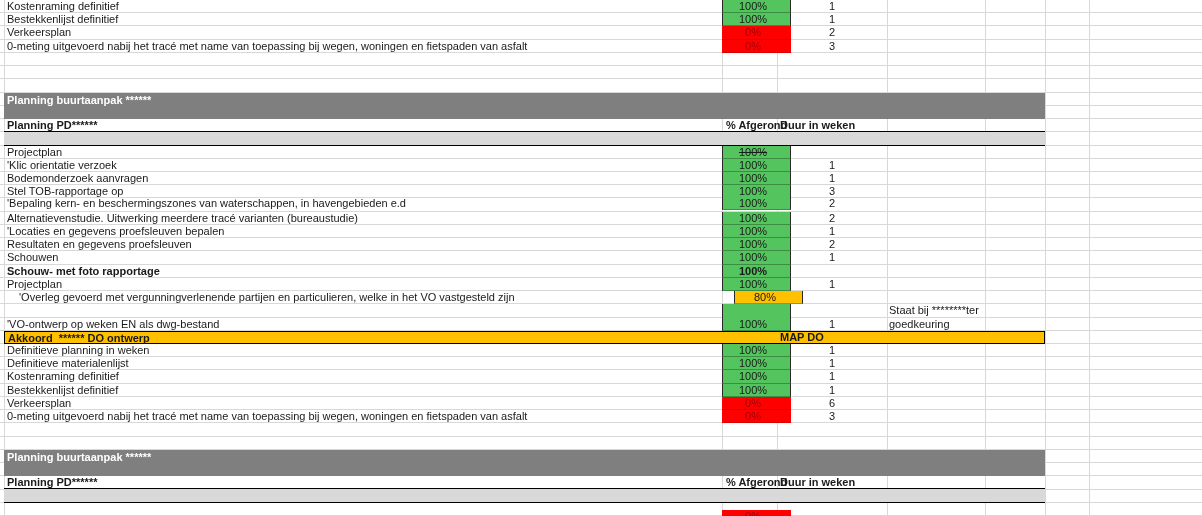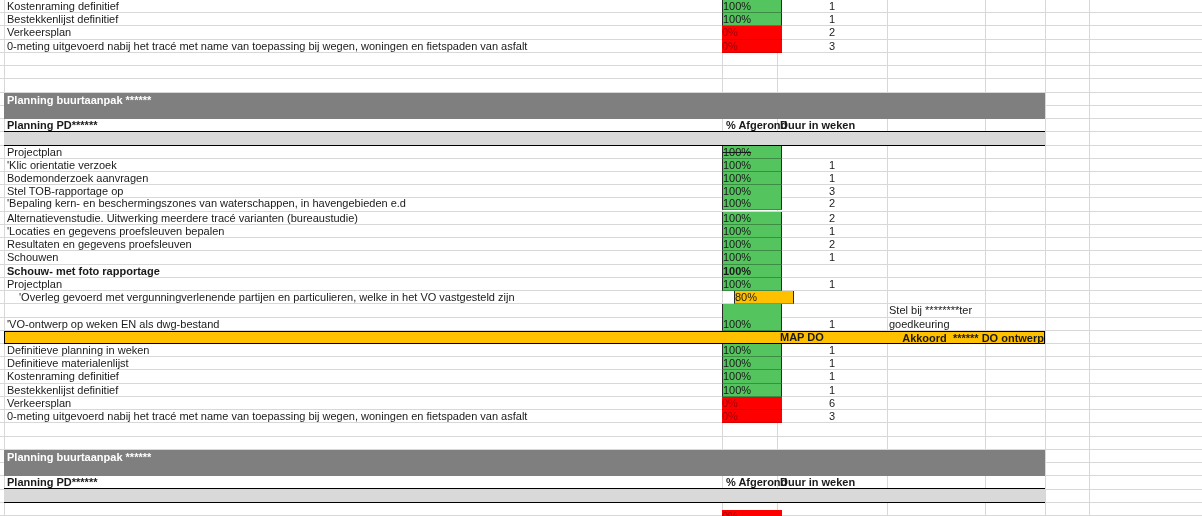--- a/index.html
+++ b/index.html
@@ -9,21 +9,21 @@
   }
   .sheet{
     position:relative;width:1202px;height:516px;background:#fff;
     background-image:repeating-linear-gradient(to bottom,
       transparent 0px, transparent 12.23px, #d8d8d8 12.23px, #d8d8d8 13.23px);
   }
   .vline{position:absolute;top:0;bottom:0;width:1px;background:#d8d8d8;z-index:0}
   .row{position:absolute;left:0;width:1202px;z-index:1;white-space:pre}
   .cell{position:absolute;top:0;bottom:0;line-height:inherit;white-space:pre}
   .tasktext{left:7px;right:0}
-  .pct{left:722px;width:60px;text-align:left;padding-right:7px;box-sizing:border-box}
+  .pct{left:722px;width:69px;text-align:center;padding-right:7px;box-sizing:border-box}
   .pct.green,.pct.orange{border-left:1px solid #2a2a2a;border-right:1px solid #2a2a2a;
     border-bottom:1px solid rgba(0,0,0,.28)}
   .pct.nobot{border-bottom:none}
   .pct.red{border-bottom:1px solid rgba(0,0,0,.15)}
   .strike{text-decoration:line-through}
   .duur{left:777px;width:110px;text-align:center}
   .note{left:889px}
   .b{font-weight:bold}
   .fillband{position:absolute;left:4px;width:1041px;top:0;bottom:0;box-sizing:border-box}
   .underline{border-bottom:1px solid #000}
@@ -53,23 +53,23 @@
     <div class="row" style="top: 171.99px; height: 13.23px; line-height: 13.23px;"><div class="cell tasktext">Bodemonderzoek aanvragen</div><div class="cell pct green" style="background: rgb(84, 196, 94);">100%</div><div class="cell duur">1</div></div>
     <div class="row" style="top: 185.22px; height: 13.23px; line-height: 13.23px;"><div class="cell tasktext">Stel TOB-rapportage op</div><div class="cell pct green" style="background: rgb(84, 196, 94);">100%</div><div class="cell duur">3</div></div>
     <div class="row" style="top: 188px; height: 13.23px; line-height: 13.23px; margin-top: 9px;"><div class="cell tasktext">'Bepaling kern- en beschermingszones van waterschappen, in havengebieden e.d</div><div class="cell pct green" style="background: rgb(84, 196, 94);">100%</div><div class="cell duur">2</div></div>
     <div class="row" style="top: 211.68px; height: 13.23px; line-height: 13.23px;"><div class="cell tasktext">Alternatievenstudie. Uitwerking meerdere tracé varianten (bureaustudie)</div><div class="cell pct green" style="background: rgb(84, 196, 94);">100%</div><div class="cell duur">2</div></div>
     <div class="row" style="top: 224.91px; height: 13.23px; line-height: 13.23px;"><div class="cell tasktext">'Locaties en gegevens proefsleuven bepalen</div><div class="cell pct green" style="background: rgb(84, 196, 94);">100%</div><div class="cell duur">1</div></div>
     <div class="row" style="top: 238.14px; height: 13.23px; line-height: 13.23px;"><div class="cell tasktext">Resultaten en gegevens proefsleuven</div><div class="cell pct green" style="background: rgb(84, 196, 94);">100%</div><div class="cell duur">2</div></div>
     <div class="row" style="top: 251.37px; height: 13.23px; line-height: 13.23px;"><div class="cell tasktext">Schouwen</div><div class="cell pct green" style="background: rgb(84, 196, 94);">100%</div><div class="cell duur">1</div></div>
     <div class="row" style="top: 264.6px; height: 13.23px; line-height: 13.23px; font-weight: bold;"><div class="cell tasktext">Schouw- met foto rapportage</div><div class="cell pct green" style="background: rgb(84, 196, 94);">100%</div></div>
     <div class="row" style="top: 277.83px; height: 13.23px; line-height: 13.23px;"><div class="cell tasktext">Projectplan</div><div class="cell pct green" style="background: rgb(84, 196, 94);">100%</div><div class="cell duur">1</div></div>
     <div class="row" style="top: 291.06px; height: 13.23px; line-height: 13.23px; margin-left: 12px;"><div class="cell tasktext">'Overleg gevoerd met vergunningverlenende partijen en particulieren, welke in het VO vastgesteld zijn</div><div class="cell pct orange" style="background: rgb(255, 192, 0);">80%</div></div>
-    <div class="row" style="top: 304.29px; height: 13.23px; line-height: 13.23px;"><div class="cell pct green nobot" style="background: rgb(84, 196, 94);"></div><div class="cell note">Stel bij ********ter</div></div>
+    <div class="row" style="top: 304.29px; height: 13.23px; line-height: 13.23px;"><div class="cell pct green nobot" style="background: rgb(84, 196, 94);"></div><div class="cell note">Staat bij ********ter</div></div>
     <div class="row" style="top: 317.52px; height: 13.23px; line-height: 13.23px;"><div class="cell tasktext">'VO-ontwerp op weken EN als dwg-bestand</div><div class="cell pct green" style="background: rgb(84, 196, 94);">100%</div><div class="cell duur">1</div><div class="cell note">goedkeuring</div></div>
-    <div class="row" style="top: 330.75px; height: 13.23px; line-height: 13.23px;"><div class="fillband" style="background: rgb(255, 192, 0); border: 1px solid rgb(0, 0, 0); text-align: right;"><div class="cell tasktext b" style="left: 3px;">Akkoord  ****** DO ontwerp</div></div><div class="cell b" style="left: 780px;">MAP DO</div></div>
+    <div class="row" style="top: 330.75px; height: 13.23px; line-height: 13.23px;"><div class="fillband" style="background: rgb(255, 192, 0); border: 1px solid rgb(0, 0, 0);"><div class="cell tasktext b" style="left: 3px;">Akkoord  ****** DO ontwerp</div></div><div class="cell b" style="left: 780px;">MAP DO</div></div>
     <div class="row" style="top: 343.98px; height: 13.23px; line-height: 13.23px;"><div class="cell tasktext">Definitieve planning in weken</div><div class="cell pct green" style="background: rgb(84, 196, 94);">100%</div><div class="cell duur">1</div></div>
     <div class="row" style="top: 357.21px; height: 13.23px; line-height: 13.23px;"><div class="cell tasktext">Definitieve materialenlijst</div><div class="cell pct green" style="background: rgb(84, 196, 94);">100%</div><div class="cell duur">1</div></div>
     <div class="row" style="top: 370.44px; height: 13.23px; line-height: 13.23px;"><div class="cell tasktext">Kostenraming definitief</div><div class="cell pct green" style="background: rgb(84, 196, 94);">100%</div><div class="cell duur">1</div></div>
     <div class="row" style="top: 383.67px; height: 13.23px; line-height: 13.23px;"><div class="cell tasktext">Bestekkenlijst definitief</div><div class="cell pct green" style="background: rgb(84, 196, 94);">100%</div><div class="cell duur">1</div></div>
     <div class="row" style="top: 396.9px; height: 13.23px; line-height: 13.23px;"><div class="cell tasktext">Verkeersplan</div><div class="cell pct red" style="background: rgb(255, 0, 0); color: rgb(156, 0, 6);">0%</div><div class="cell duur">6</div></div>
     <div class="row" style="top: 410.13px; height: 13.23px; line-height: 13.23px;"><div class="cell tasktext">0-meting uitgevoerd nabij het tracé met name van toepassing bij wegen, woningen en fietspaden van asfalt</div><div class="cell pct red" style="background: rgb(255, 0, 0); color: rgb(156, 0, 6);">0%</div><div class="cell duur">3</div></div>
     <div class="row" style="top: 423.36px; height: 13.23px; line-height: 13.23px;"></div>
     <div class="row" style="top: 436.59px; height: 13.23px; line-height: 13.23px;"></div>
     <div class="row" style="top: 449.82px; height: 26.46px; line-height: 13.23px;"><div class="fillband" style="background: rgb(127, 127, 127);"><div class="cell tasktext b" style="left: 3px; color: rgb(255, 255, 255); top: 1px;">Planning buurtaanpak ******</div></div></div>
     <div class="row" style="top: 476.28px; height: 13.23px; line-height: 13.23px;"><div class="fillband underline"></div><div class="cell tasktext b">Planning PD******</div><div class="cell b" style="left: 726px;">% Afgerond</div><div class="cell b" style="left: 780px;">Duur in weken</div></div>

